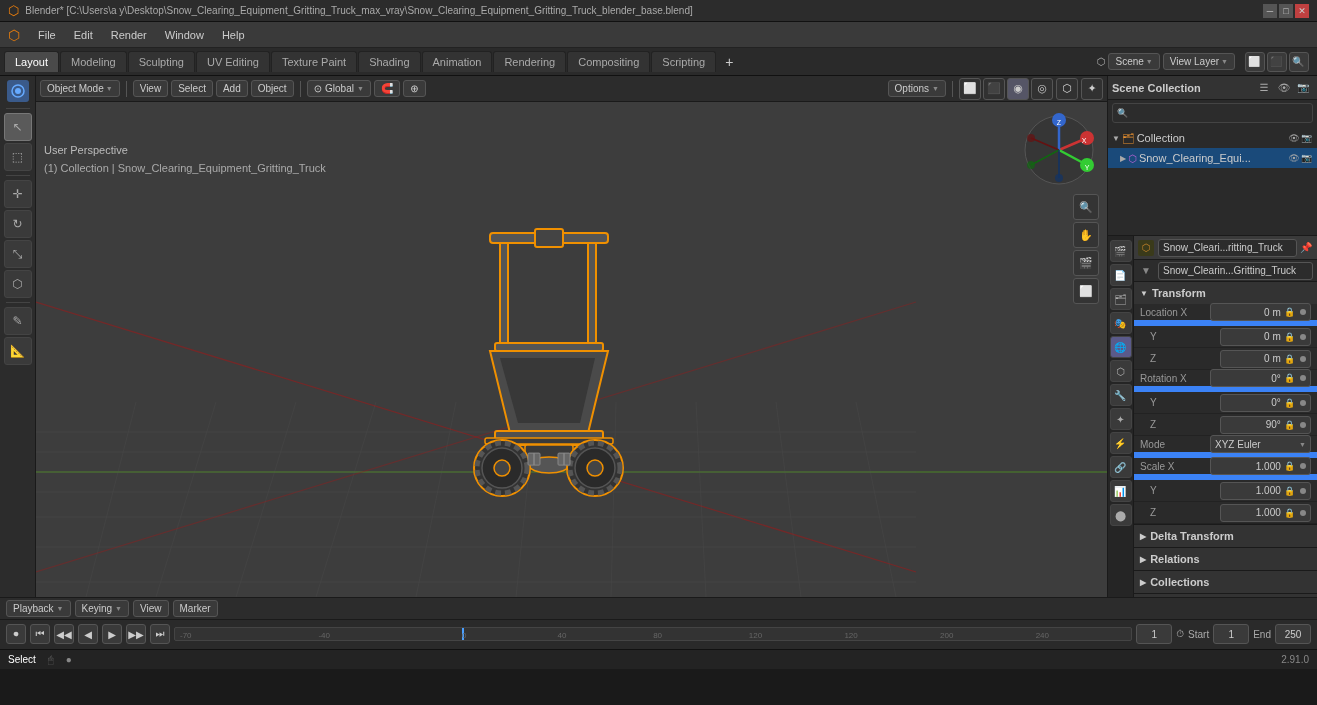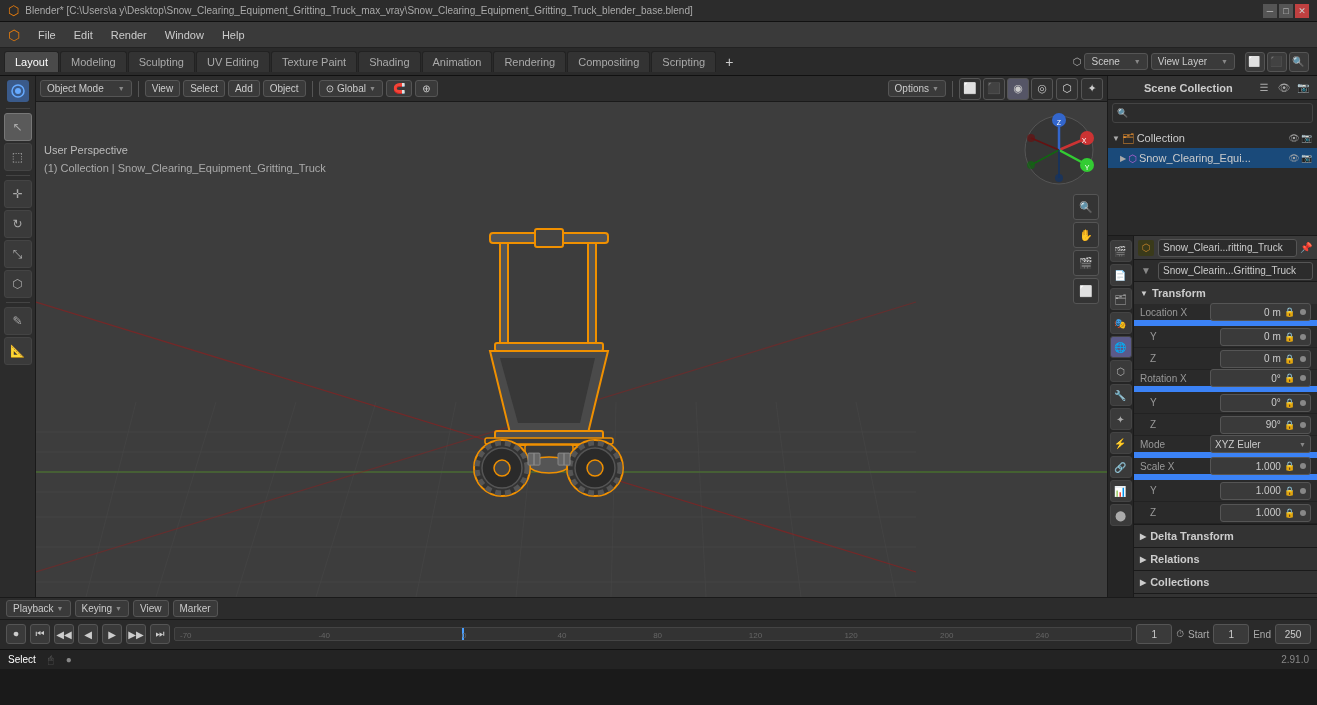--- a/index.html
+++ b/index.html
@@ -507,21 +507,21 @@
 
     .mode-dropdown {
       padding: 2px 6px;
       background: #3a3a3a;
       border: 1px solid #555;
       border-radius: 3px;
       font-size: 10px;
       color: #ccc;
       display: flex;
       align-items: center;
-      gap: 14px;
+      gap: 2px;
       cursor: pointer;
     }
   </style>
 </head>
 <body>
 
 <div id="title-bar">
   <div id="title-bar-left">
     <span style="color:#e87d0d;font-size:13px;">⬡</span>
     <span style="font-size:10px;color:#aaa;">Blender* [C:\Users\a y\Desktop\Snow_Clearing_Equipment_Gritting_Truck_max_vray\Snow_Clearing_Equipment_Gritting_Truck_blender_base.blend]</span>
@@ -749,21 +749,21 @@
       </div>
 
     </div>
   </div>
 
   <div id="right-panel">
 
     <div id="outliner">
 
       <div id="outliner-top">
-        <span style="font-size:11px;color:#ccc;font-weight:bold;flex:1;margin-left:32px;">Scene Collection</span>
+        <span style="font-size:11px;color:#ccc;font-weight:bold;flex:1;">Scene Collection</span>
         <div class="ol-top-icons">
           <div class="ol-top-icon">☰</div>
           <div class="ol-top-icon">👁</div>
           <div class="ol-top-icon">📷</div>
         </div>
       </div>
 
       <div id="outliner-search">
         <span style="font-size:9px;color:#777;">🔍</span>
         <input type="text" placeholder="" style="border: none; background: transparent; color: rgb(204, 204, 204); font-size: 10px; width: 100%; outline: none;">

